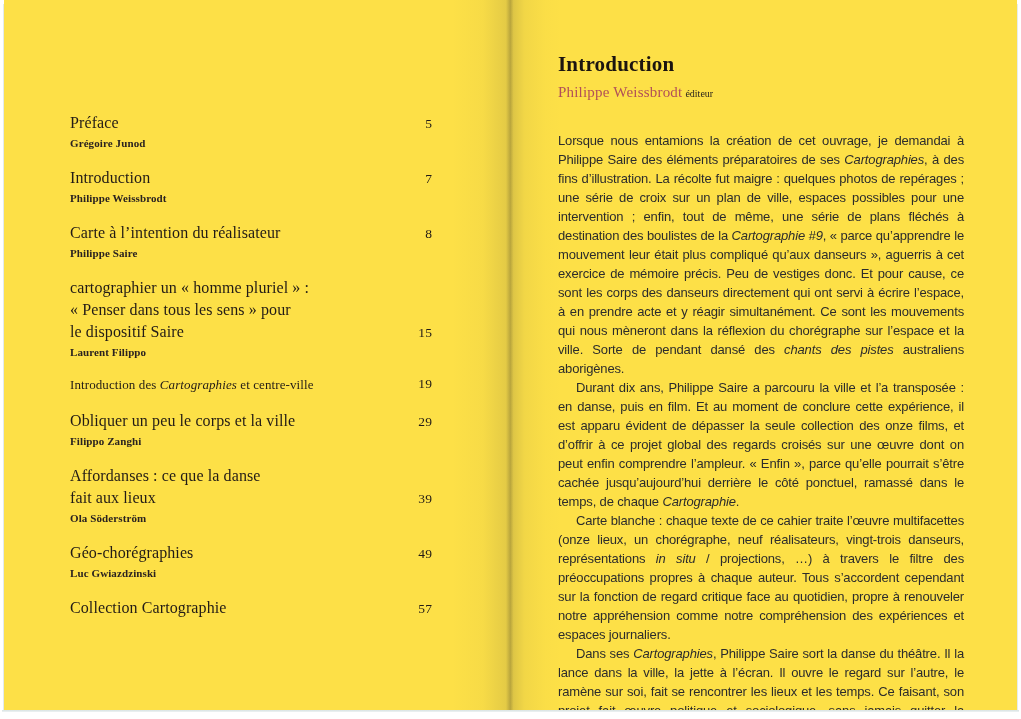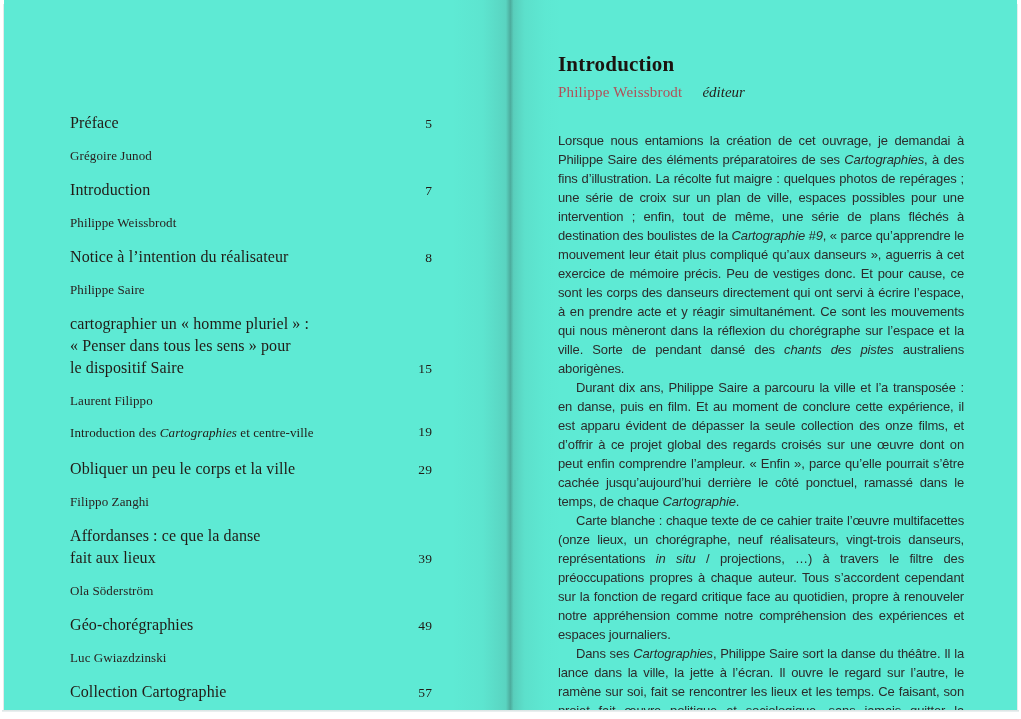--- a/index.html
+++ b/index.html
@@ -12,21 +12,21 @@
   .book-spread {
     position: absolute; inset: 0;
     width: 1021px; height: 719px;
     overflow: hidden;
     background: #ffffff;
   }
   
   .page {
     position: absolute; top: 0;
     height: 710px;
-    background: #5eead4;
+    background: #fde047;
     box-sizing: border-box;
   }
   .page-left  { left: 4px;   width: 506px; }
   .page-right { left: 510px; width: 507px; overflow: hidden; }
 
   
   .edge-bottom {
     position: absolute; left: 2px; right: 2px; top: 710px; height: 2px;
     background: linear-gradient(to bottom, #d8e2e2, #eef3f3);
   }
@@ -69,23 +69,23 @@
     font-size: 13px; line-height: 18px;
   }
   .toc-pagenum {
     position: absolute; right: -46px; bottom: 0;
     width: 40px; text-align: right;
     font-size: 13.5px; line-height: 20px;
     padding-right: 0;
   }
   .toc-title-line .toc-pagenum { right: 0; }
   .toc-author {
-    font-size: 13px; line-height: 15px;
-    font-weight: 400;
-    margin-top: 14px;
+    font-size: 11px; line-height: 15px;
+    font-weight: 700;
+    margin-top: 2px;
     color: #2a2220;
     letter-spacing: 0.1px;
   }
   .toc em { font-style: italic; }
 
   
   .intro {
     position: absolute; left: 48px; top: 52px; width: 406px;
     color: #2c2c2c;
   }
@@ -95,23 +95,23 @@
     color: #1b1410;
     letter-spacing: 0.2px;
     margin: 0 0 6px 0;
   }
   .intro-byline { margin: 0 0 30px 0; }
   .byline-name {
     font-size: 15px;
     letter-spacing: 0.2px;
   }
   .byline-role {
-    font-size: 15px; font-style: italic;
+    font-size: 10px; 
     color: #241e1a;
-    margin-left: 20px;
+    margin-left: 3px;
   }
   .intro-body {
     font-family: "Liberation Sans", sans-serif;
     font-size: 13px; line-height: 19px;
     letter-spacing: -0.15px;
     text-align: justify;
     color: #2c2c2c;
   }
   .body-para { margin: 0; }
   .body-para.indent { text-indent: 18px; }
@@ -126,21 +126,21 @@
     <div class="toc">
         <div class="toc-entry">
           <div class="toc-title-line"><span>Préface</span><span class="toc-pagenum">5</span></div>
           <div class="toc-author">Grégoire Junod</div>
         </div>
         <div class="toc-entry">
           <div class="toc-title-line"><span>Introduction</span><span class="toc-pagenum">7</span></div>
           <div class="toc-author">Philippe Weissbrodt</div>
         </div>
         <div class="toc-entry">
-          <div class="toc-title-line"><span>Notice à l’intention du réalisateur</span><span class="toc-pagenum">8</span></div>
+          <div class="toc-title-line"><span>Carte à l’intention du réalisateur</span><span class="toc-pagenum">8</span></div>
           <div class="toc-author">Philippe Saire</div>
         </div>
         <div class="toc-entry">
           <div class="toc-title-line"><span>cartographier un « homme pluriel » :</span></div>
           <div class="toc-title-line"><span>« Penser dans tous les sens » pour</span></div>
           <div class="toc-title-line"><span>le dispositif Saire</span><span class="toc-pagenum">15</span></div>
           <div class="toc-author">Laurent Filippo</div>
         </div>
         <div class="toc-entry small">
           <div class="toc-title-line"><span>Introduction des </span><em>Cartographies</em><span> et centre-ville</span><span class="toc-pagenum">19</span></div>

